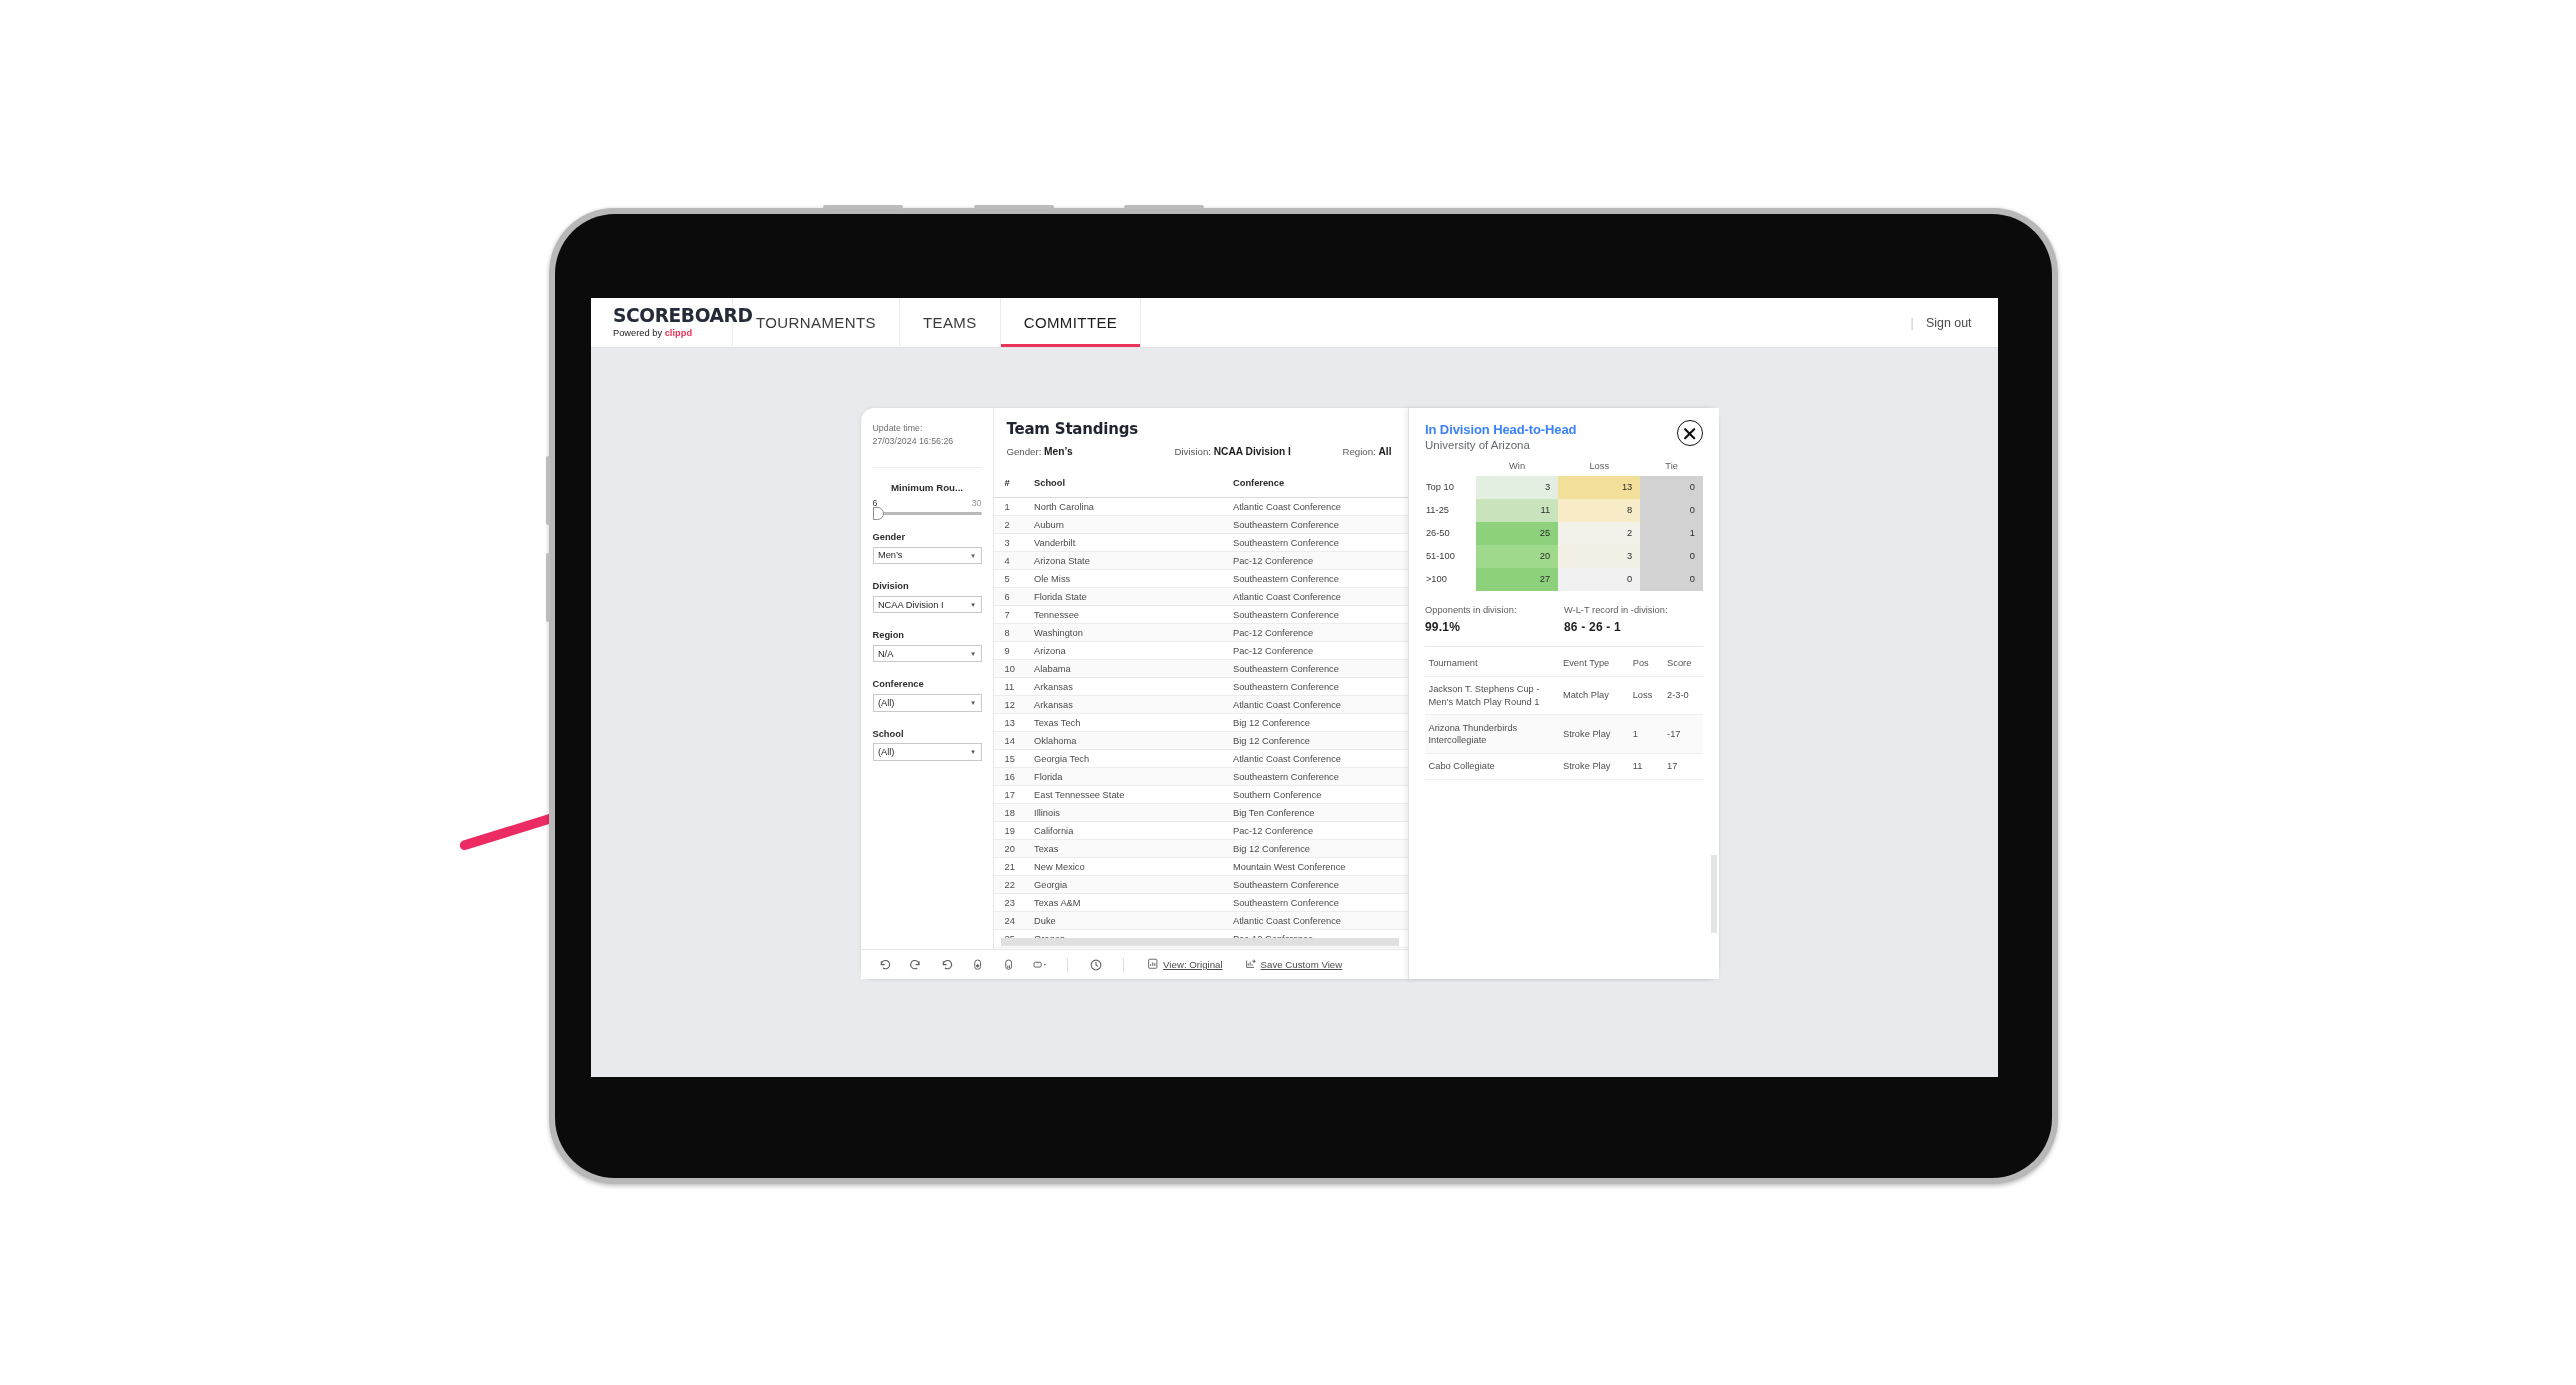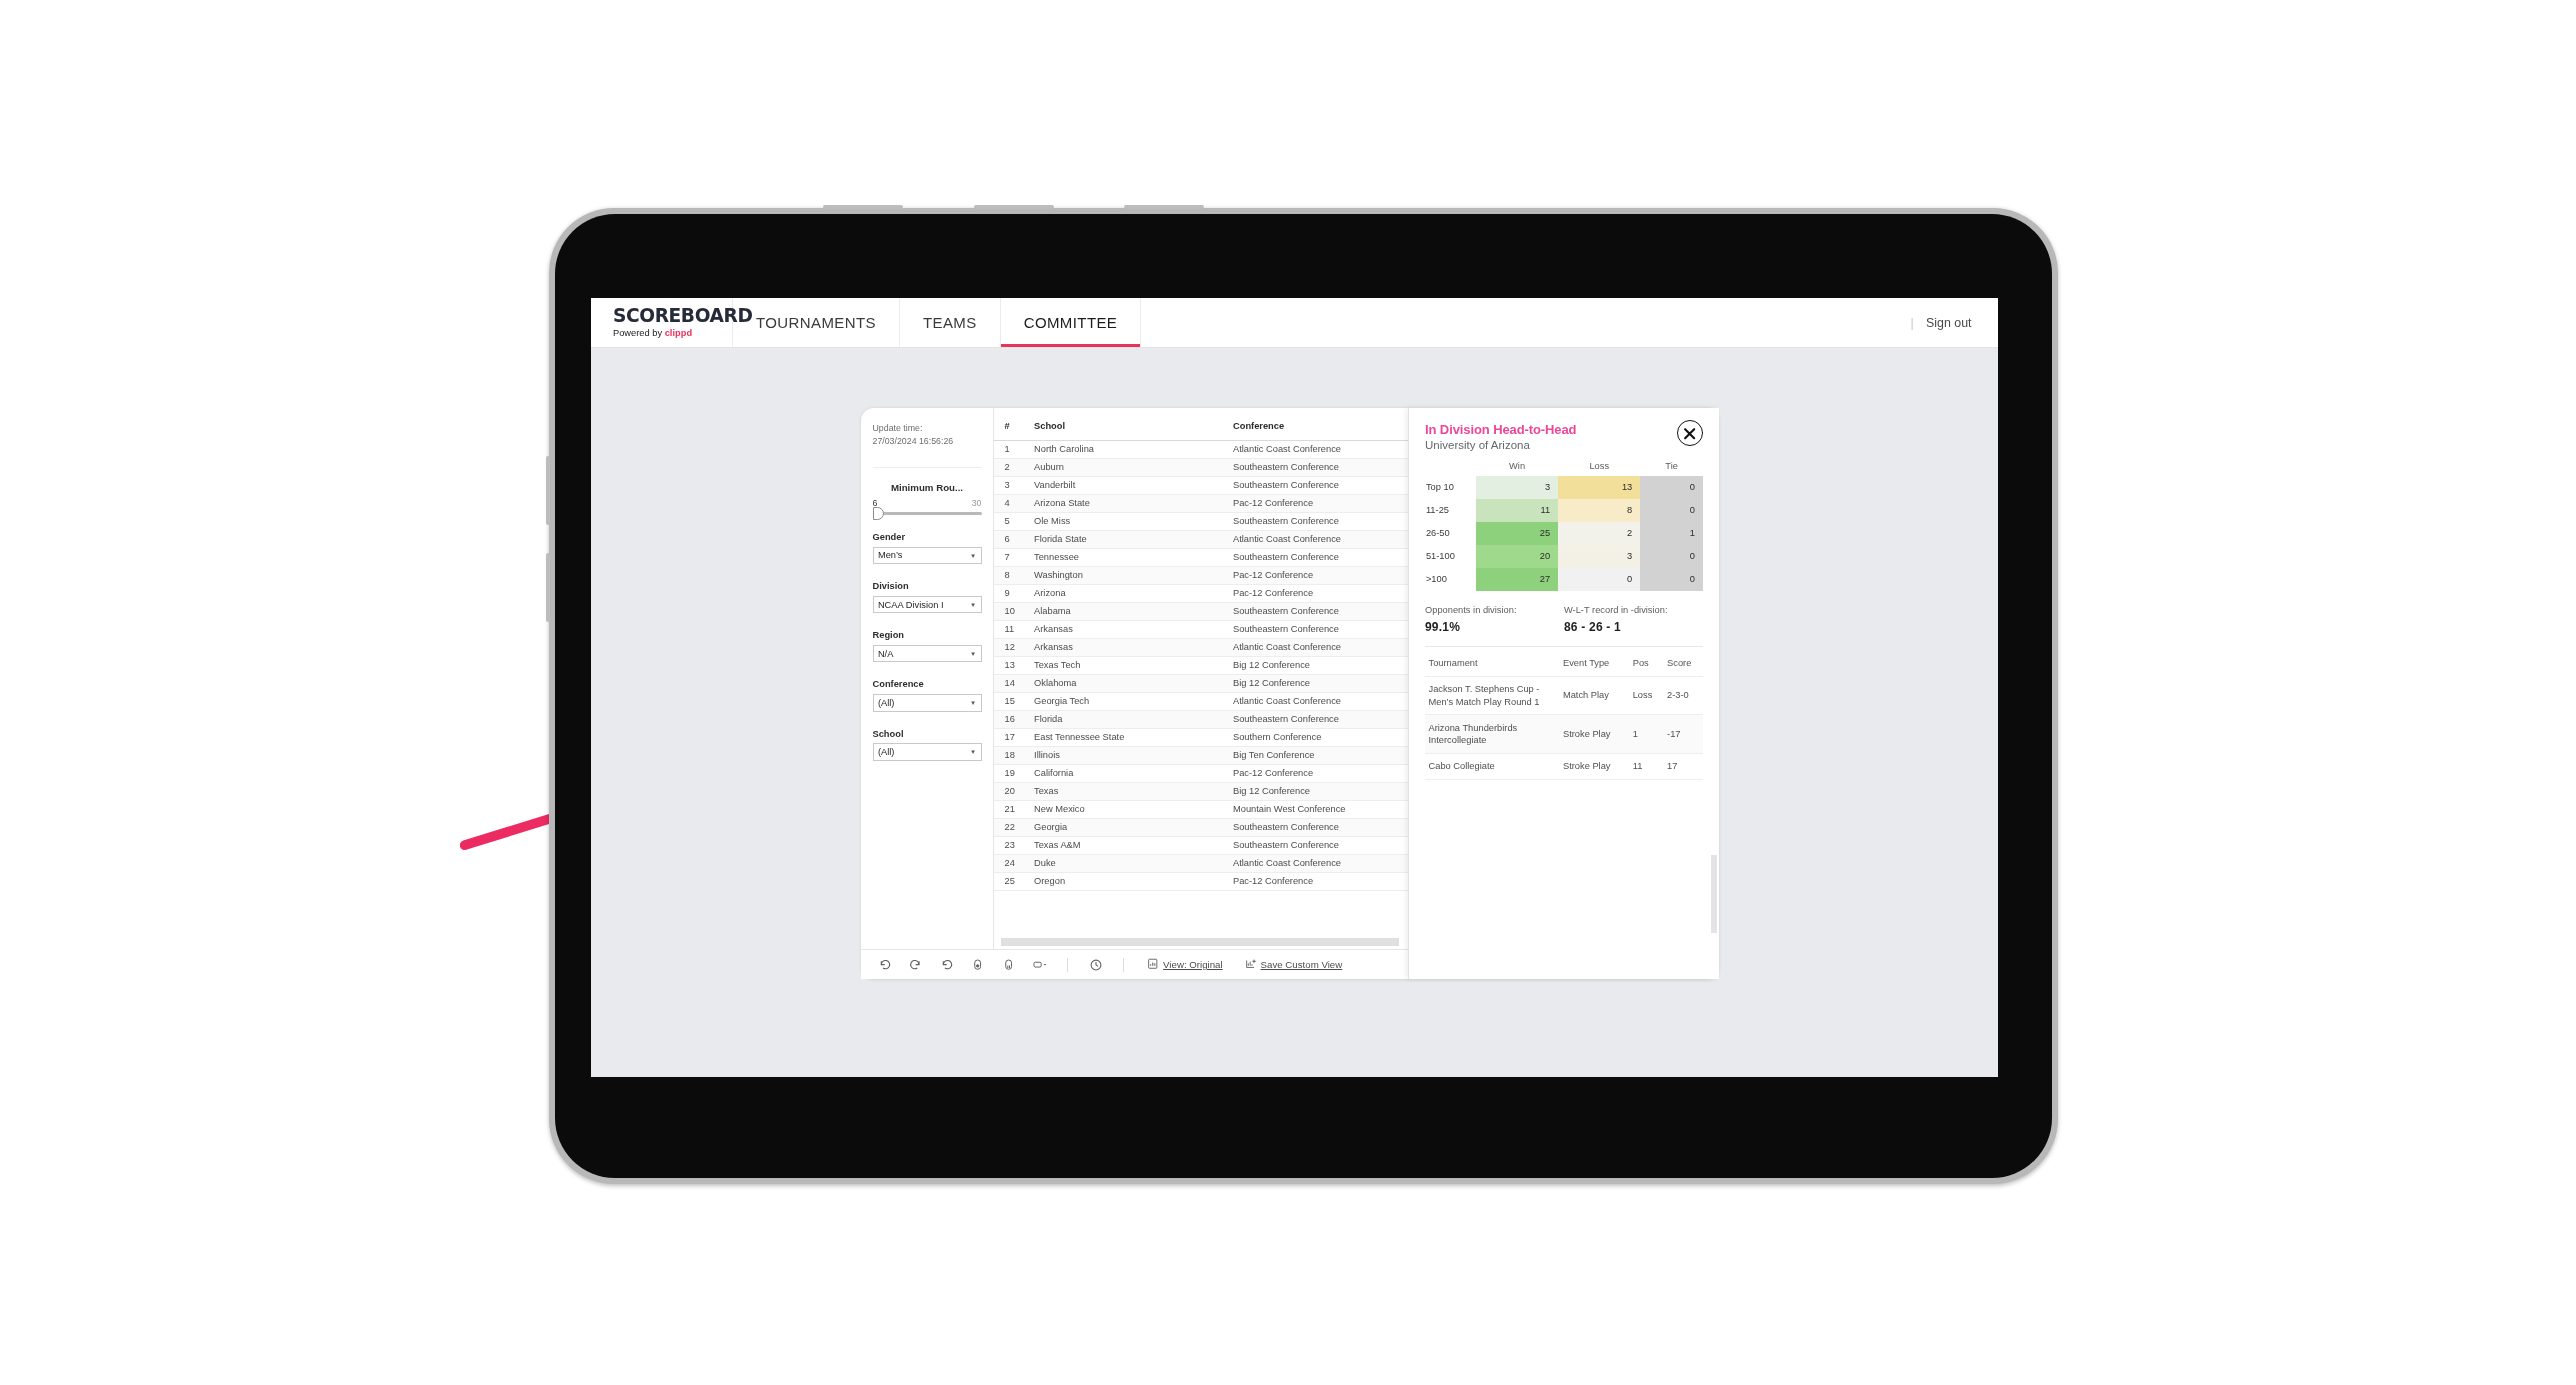--- a/index.html
+++ b/index.html
@@ -198,21 +198,21 @@
   
   .h2h {
     position: absolute; right: 0; top: 0;
     width: 311px; height: 100%;
     background: #ffffff;
     border-left: 0.9px solid #e2e2e2;
     box-shadow: -1.8px 0 5.3px rgba(0,0,0,.07);
     padding: 14px 16px 0 16px;
     overflow: hidden;
   }
-  .h2h-title { font-size: 13px; font-weight: 700; color: #ec4899; letter-spacing: -0.1px; }
+  .h2h-title { font-size: 13px; font-weight: 700; color: #3b82f6; letter-spacing: -0.1px; }
   .h2h-sub { font-size: 11.5px; color: #63686d; margin-top: 1.8px; }
   .closebtn {
     position: absolute; right: 16px; top: 12.4px;
     width: 26px; height: 26px; border-radius: 50%;
     border: 1.9px solid #111; display: flex; align-items: center; justify-content: center;
     cursor: pointer;
   }
   .closebtn svg { display: block; }
 
   table.h2hgrid { width: 100%; border-collapse: collapse; margin-top: 10.6px; font-size: 9.3px; }
@@ -366,20 +366,29 @@
             <div class="fgroup">
               <div class="flabel">School</div>
               <div class="select">
                 <span>(All)</span>
                 <span class="caret">▼</span>
               </div>
             </div>
           </div>
 
           <div class="mainarea">
+            <div class="viz-head">
+              <div class="viz-title">Team Standings</div>
+              <div class="viz-filters">
+                <div class="fi"><span>Gender:</span> <b>Men’s</b></div>
+                <div class="fi"><span>Division:</span> <b>NCAA Division I</b></div>
+                <div class="fi"><span>Region:</span> <b>All</b></div>
+                <div class="fi"><span>Conference:</span> <span>All</span></div>
+              </div>
+            </div>
 
             <div class="tablewrap">
               <table class="standings">
                 <thead>
                   <tr>
                     <th class="c-rank">#</th>
                     <th class="c-school">School</th>
                     <th class="c-conf">Conference</th>
                     <th class="c-n num">Reg Rank</th>
                     <th class="c-n num">Conf Rank</th>

